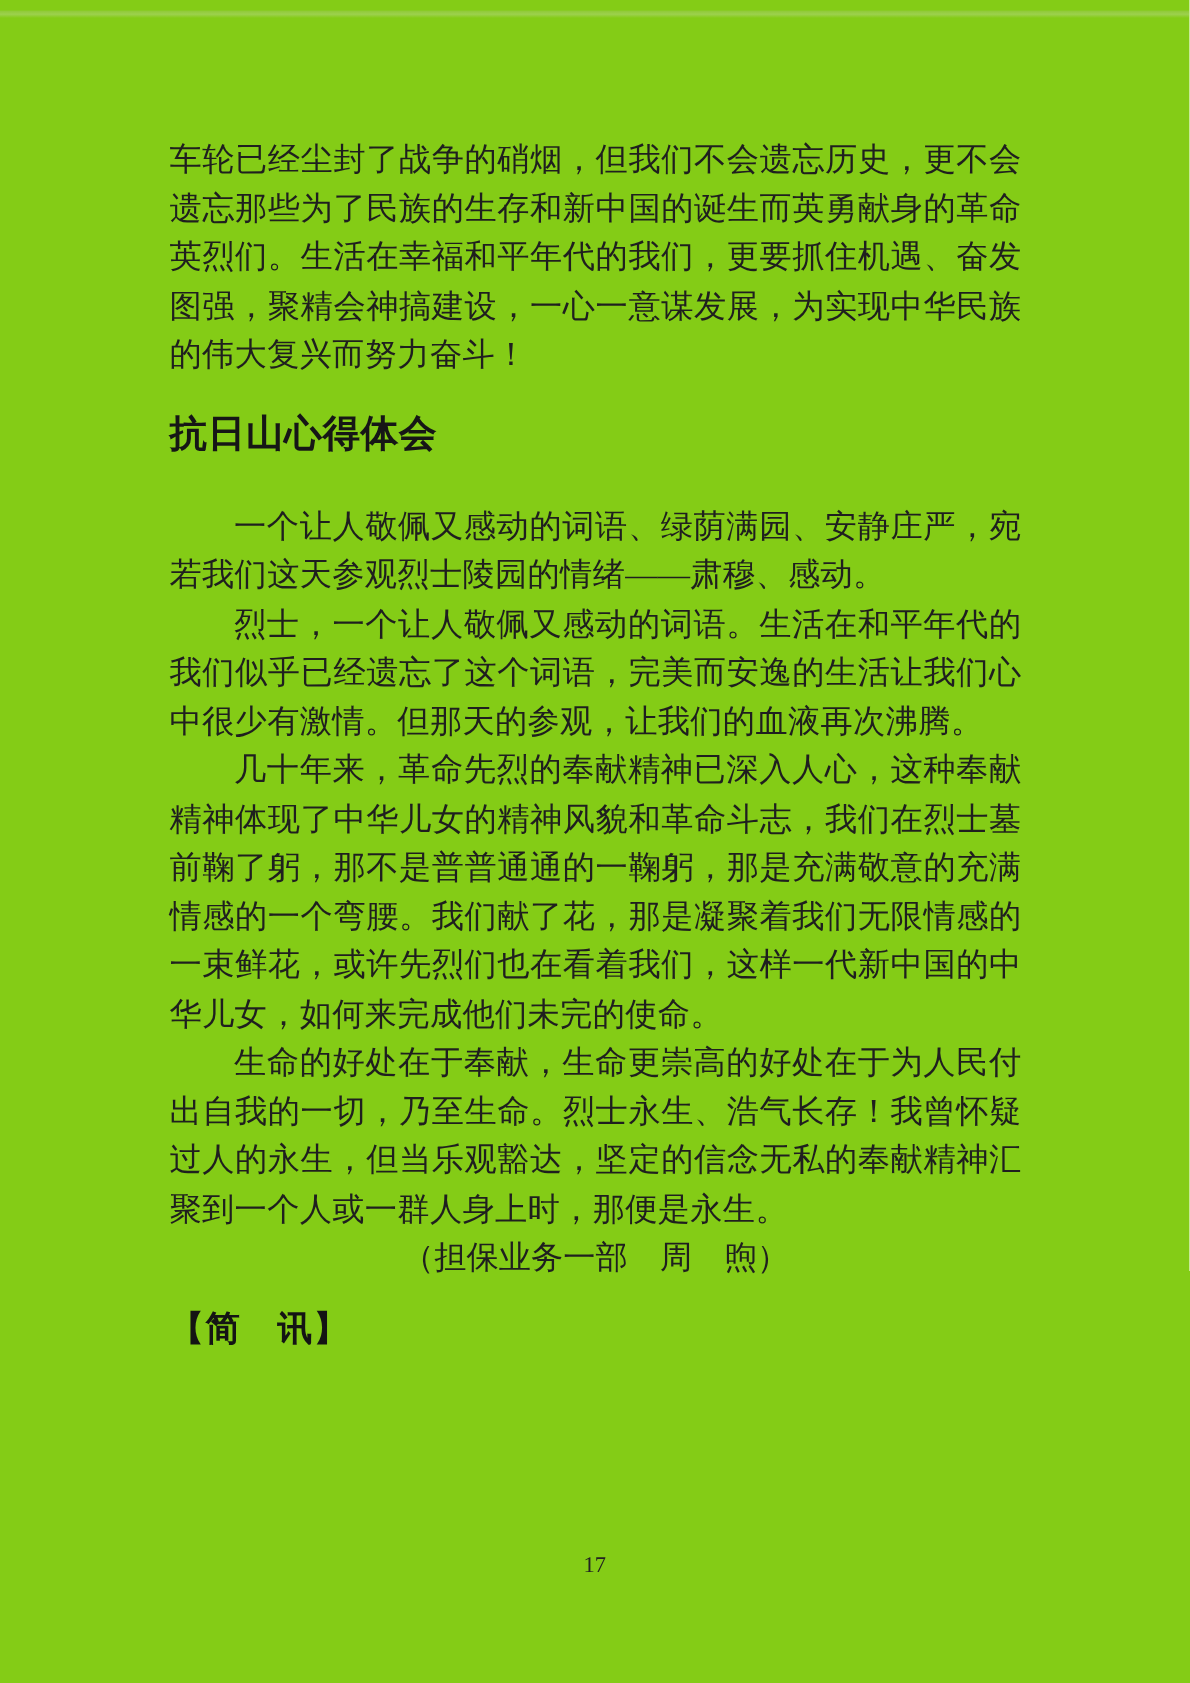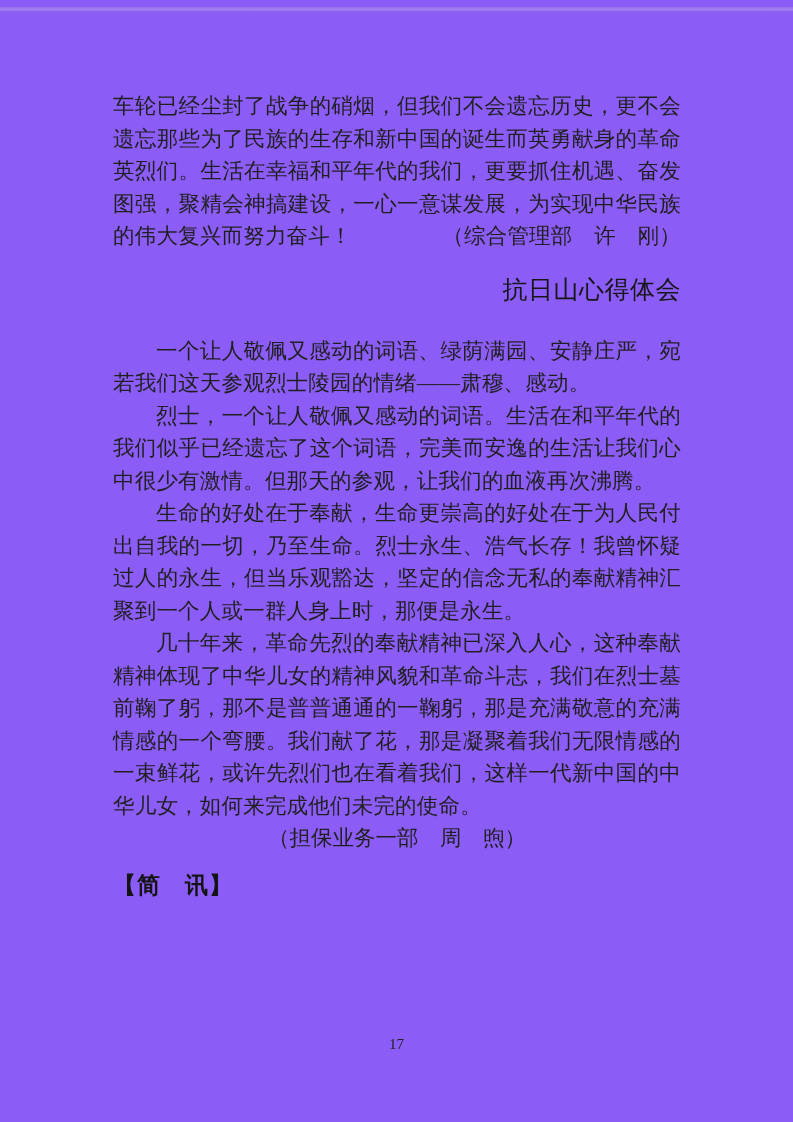--- a/index.html
+++ b/index.html
@@ -4,21 +4,21 @@
 <style>
   html, body {
     margin: 0;
     padding: 0;
     background: #ffffff;
   }
   .page {
     position: relative;
     width: 793px;
     height: 1122px;
-    background: #8b5cf6;
+    background: #84cc16;
     overflow: hidden;
     font-family: "Liberation Serif", serif;
     color: #1f1f1f;
   }
   .scan-artifact-top {
     position: absolute;
     top: 7px;
     left: 0;
     width: 100%;
     height: 5px;
@@ -36,24 +36,24 @@
     letter-spacing: 0.2px;
   }
   .indent {
     text-indent: 2em;
   }
   .inline-attribution {
     float: right;
   }
   .article-title {
     font-family: "Liberation Sans", sans-serif;
-    font-weight: normal;
+    font-weight: bold;
     font-size: 25px;
     line-height: 40px;
-    text-align: right;
+    text-align: left;
     letter-spacing: 0.5px;
     margin: 16px 0 26px 0;
     color: #161616;
   }
   .attribution-line {
     font-size: 21.5px;
     line-height: 32.5px;
     text-align: center;
     margin: 0;
   }
@@ -83,31 +83,31 @@
 </style>
 </head>
 <body>
 
 <div class="page">
 
   <div class="scan-artifact-top"></div>
 
   <div class="content">
 
-    <p class="body-text"><span>车轮已经尘封了战争的硝烟，但我们不会遗忘历史，更不会遗忘那些为了民族的生存和新中国的诞生而英勇献身的革命英烈们。生活在幸福和平年代的我们，更要抓住机遇、奋发图强，聚精会神搞建设，一心一意谋发展，为实现中华民族的伟大复兴而努力奋斗！</span><span class="inline-attribution">（综合管理部　许　刚）</span></p>
+    <p class="body-text"><span>车轮已经尘封了战争的硝烟，但我们不会遗忘历史，更不会遗忘那些为了民族的生存和新中国的诞生而英勇献身的革命英烈们。生活在幸福和平年代的我们，更要抓住机遇、奋发图强，聚精会神搞建设，一心一意谋发展，为实现中华民族的伟大复兴而努力奋斗！</span></p>
 
     <h1 class="article-title">抗日山心得体会</h1>
 
     <p class="body-text indent">一个让人敬佩又感动的词语、绿荫满园、安静庄严，宛若我们这天参观烈士陵园的情绪——肃穆、感动。</p>
 
     <p class="body-text indent">烈士，一个让人敬佩又感动的词语。生活在和平年代的我们似乎已经遗忘了这个词语，完美而安逸的生活让我们心中很少有激情。但那天的参观，让我们的血液再次沸腾。</p>
 
+    <p class="body-text indent">几十年来，革命先烈的奉献精神已深入人心，这种奉献精神体现了中华儿女的精神风貌和革命斗志，我们在烈士墓前鞠了躬，那不是普普通通的一鞠躬，那是充满敬意的充满情感的一个弯腰。我们献了花，那是凝聚着我们无限情感的一束鲜花，或许先烈们也在看着我们，这样一代新中国的中华儿女，如何来完成他们未完的使命。</p>
+
     <p class="body-text indent">生命的好处在于奉献，生命更崇高的好处在于为人民付出自我的一切，乃至生命。烈士永生、浩气长存！我曾怀疑过人的永生，但当乐观豁达，坚定的信念无私的奉献精神汇聚到一个人或一群人身上时，那便是永生。</p>
-
-    <p class="body-text indent">几十年来，革命先烈的奉献精神已深入人心，这种奉献精神体现了中华儿女的精神风貌和革命斗志，我们在烈士墓前鞠了躬，那不是普普通通的一鞠躬，那是充满敬意的充满情感的一个弯腰。我们献了花，那是凝聚着我们无限情感的一束鲜花，或许先烈们也在看着我们，这样一代新中国的中华儿女，如何来完成他们未完的使命。</p>
 
 
     <p class="attribution-line">（担保业务一部　周　煦）</p>
 
     <h2 class="brief-heading">【简　讯】</h2>
 
 
   </div>
 
   <div class="page-number">17</div>

